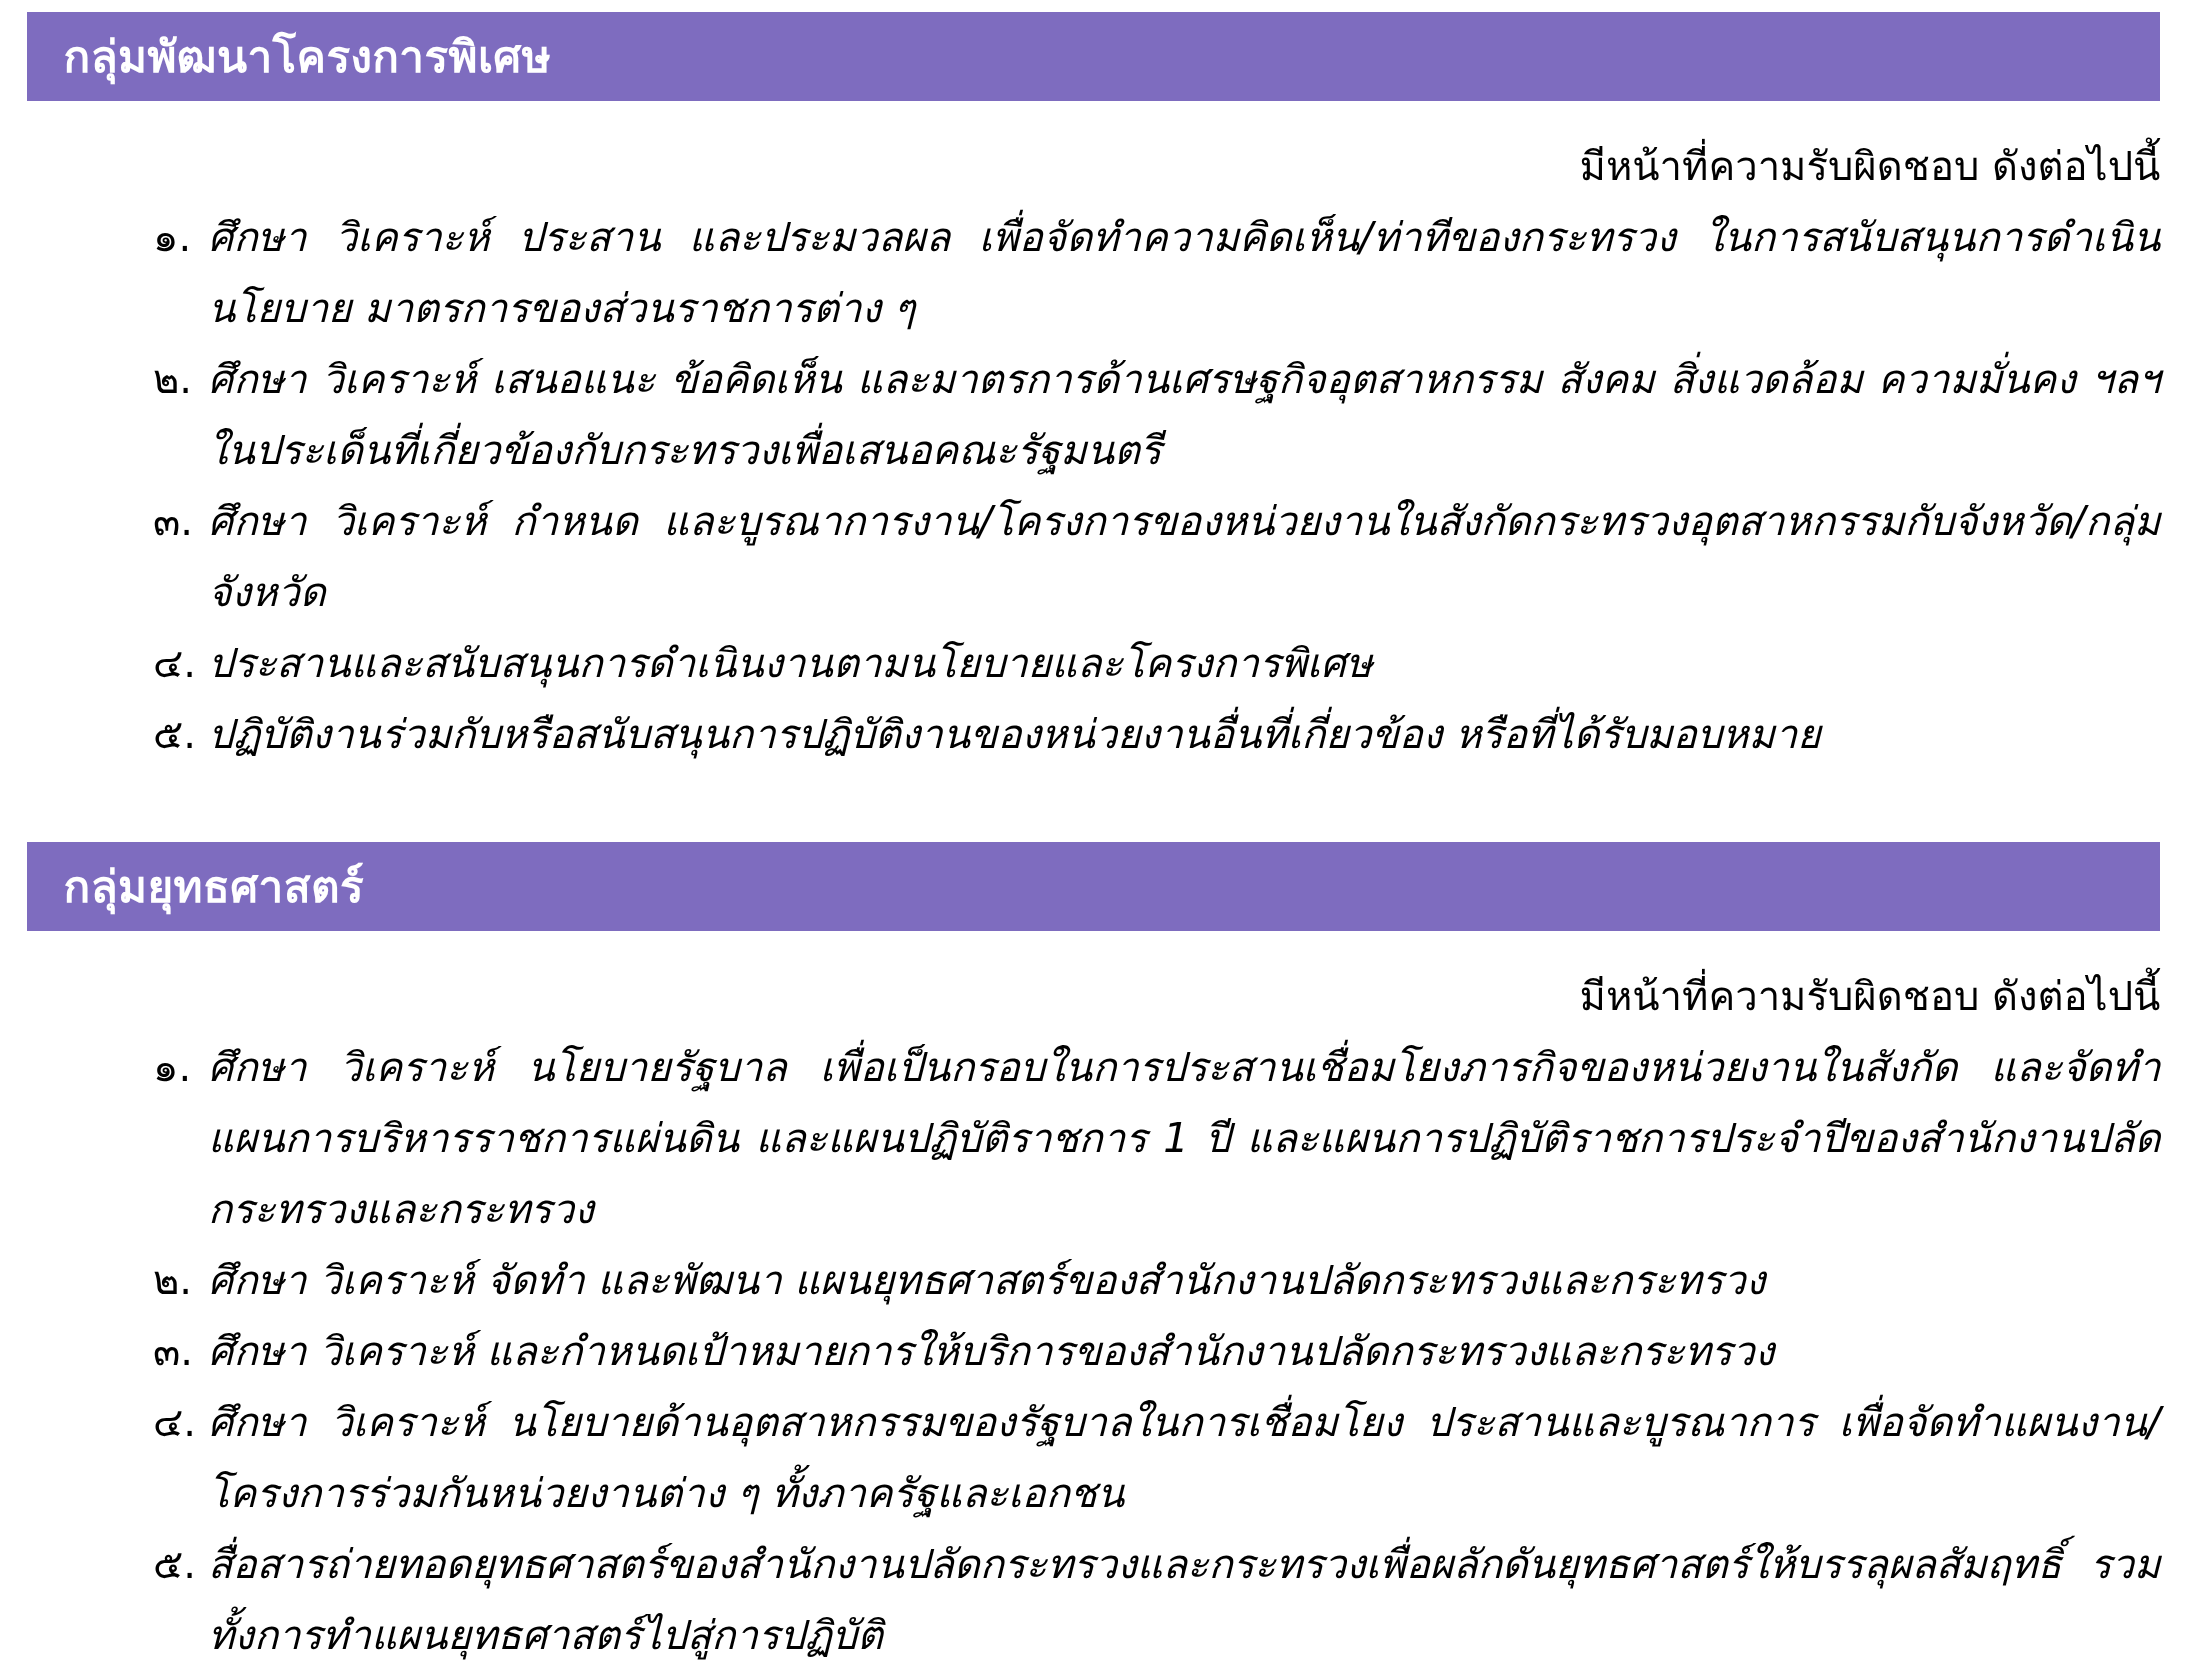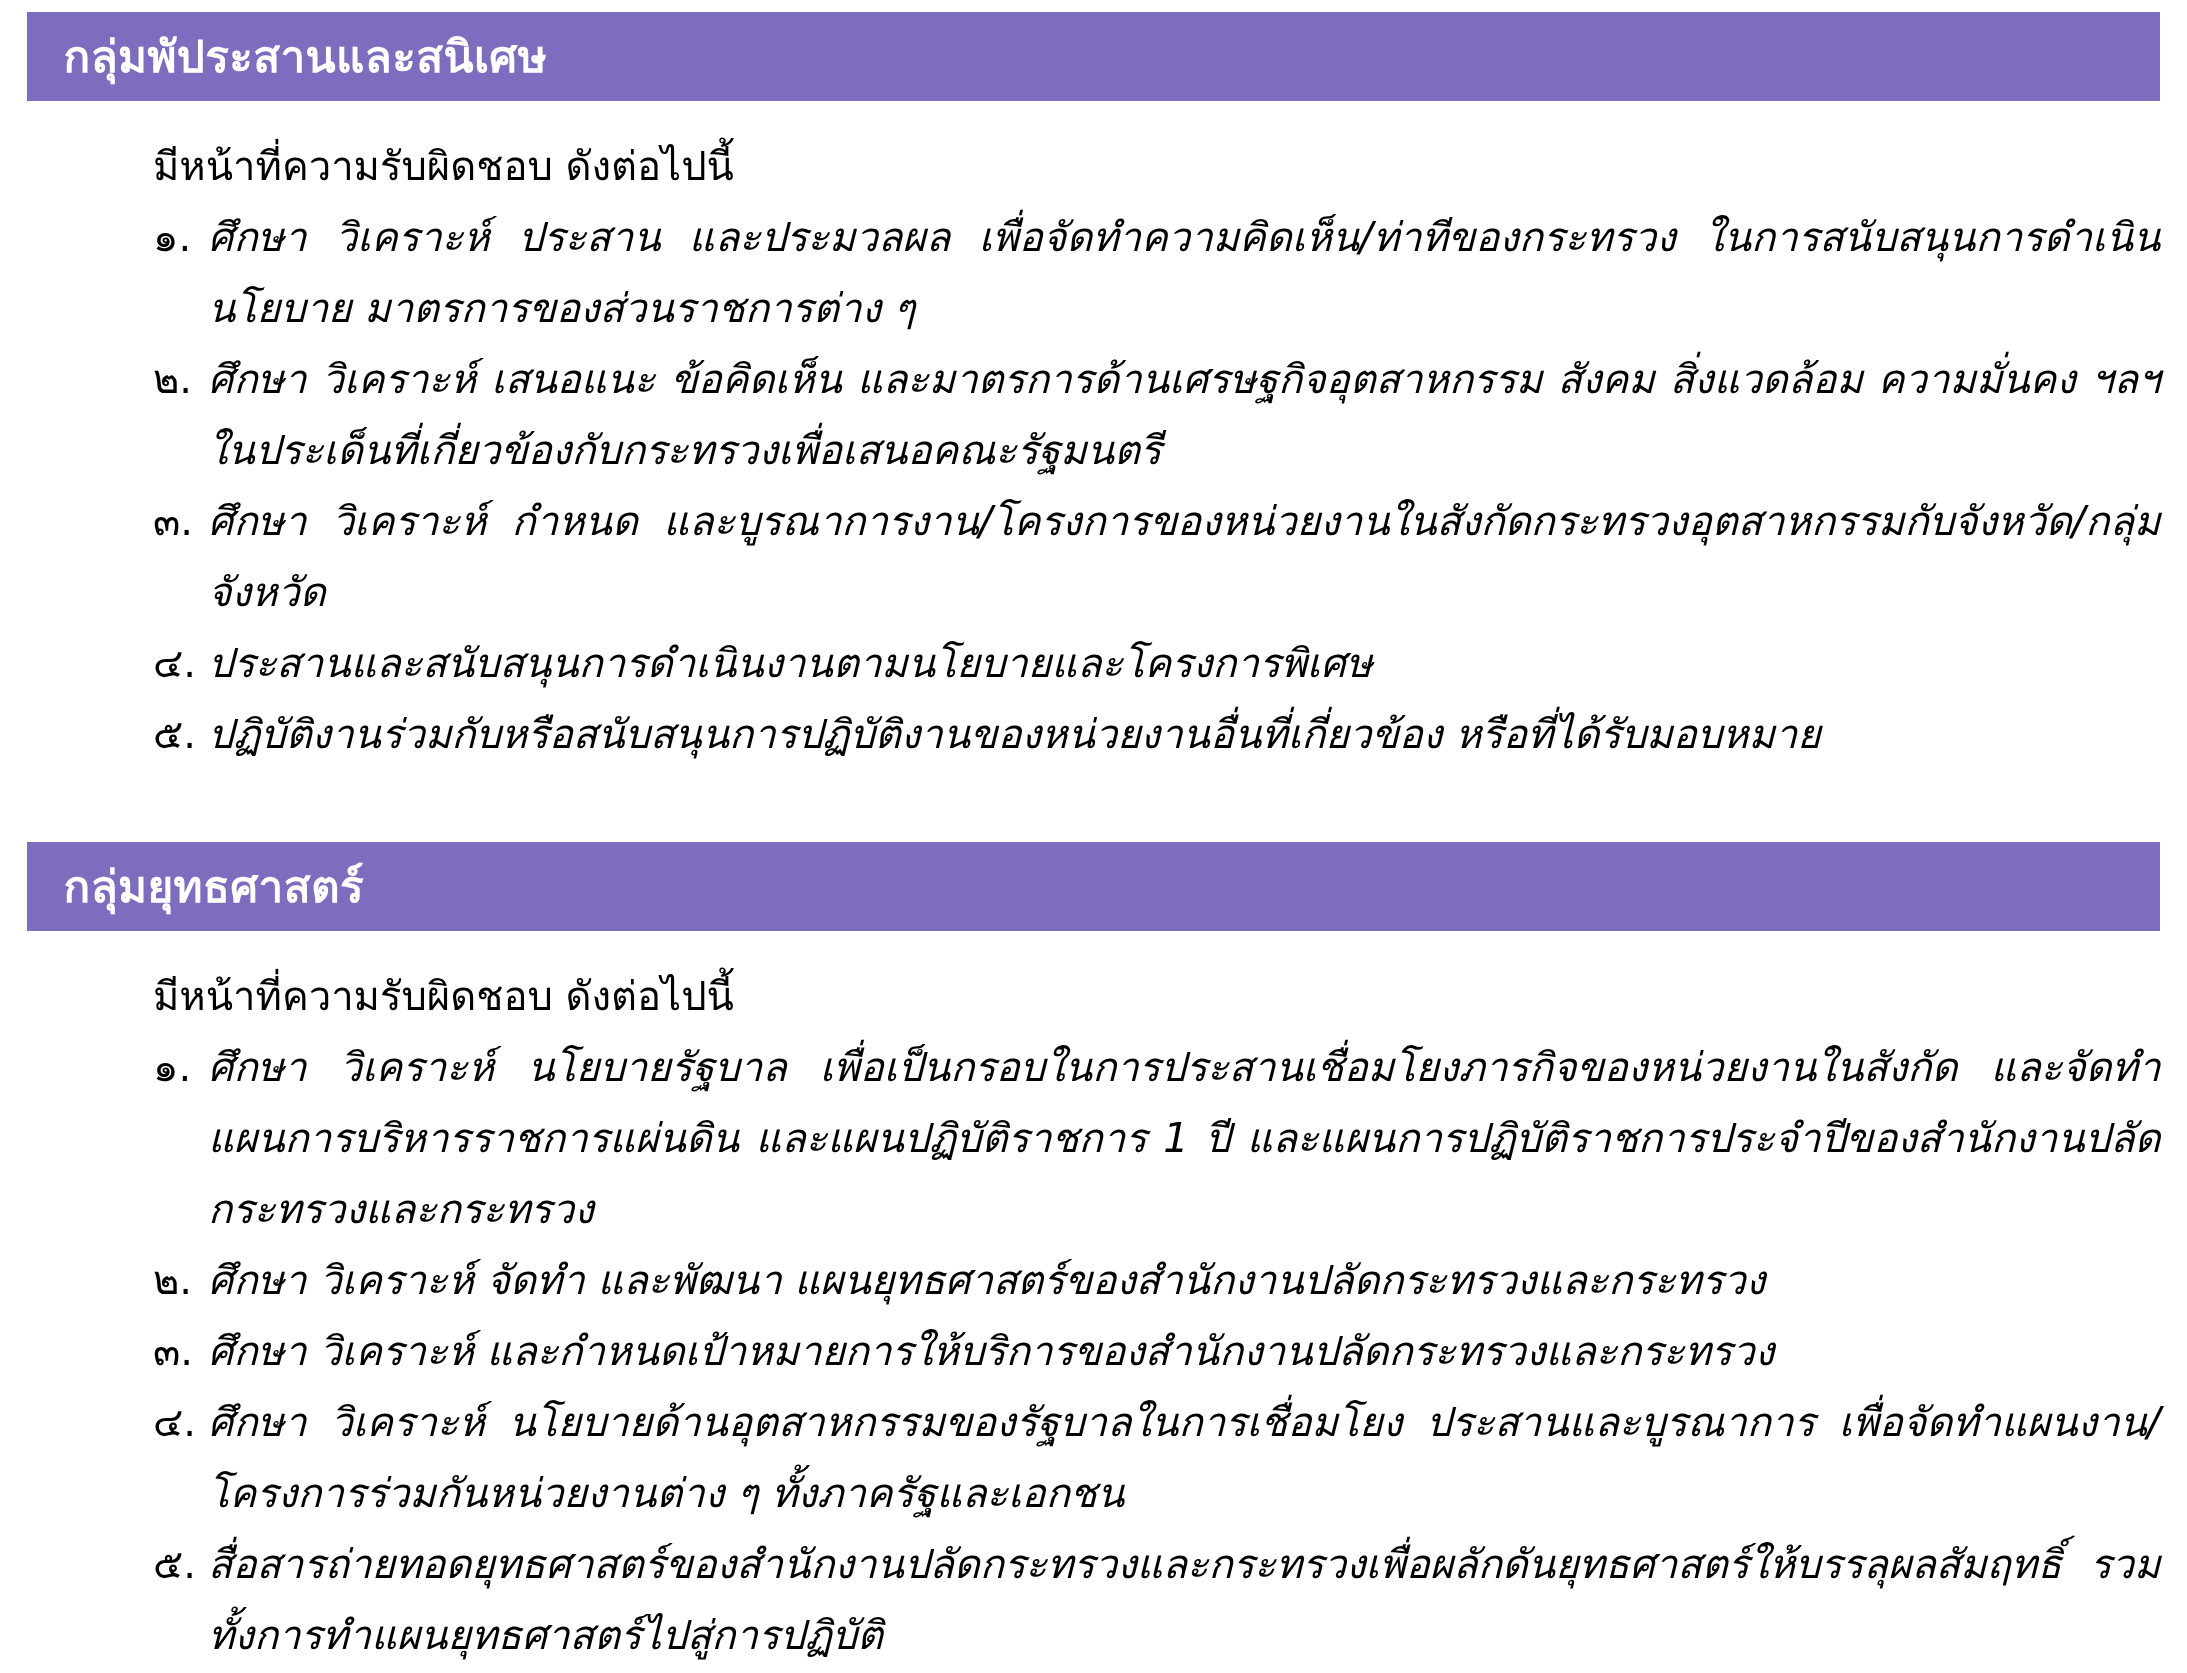--- a/index.html
+++ b/index.html
@@ -30,21 +30,21 @@
     letter-spacing: 0.4px;
   }
   .band-1 { margin-top: 11.5px; }
   .band-2 { margin-top: 72px; }
   .section-body {
     padding: 30px 26.6px 0 153px;
     font-size: 40px;
     line-height: 71px;
   }
   .intro {
-    text-align: left;
+    text-align: right;
   }
   .item {
     display: flex;
     align-items: flex-start;
   }
   .item .num {
     flex: 0 0 55px;
     text-align: left;
   }
   .item .txt {
@@ -52,21 +52,21 @@
     text-align: justify;
     font-style: italic;
   }
 </style>
 </head>
 <body>
 
 <div>
 
   <div class="band band-1">
-    <span class="band-title">กลุ่มพัประสานและสนิเศษ</span>
+    <span class="band-title">กลุ่มพัฒนาโครงการพิเศษ</span>
   </div>
   <div class="section-body">
     <div class="intro">มีหน้าที่ความรับผิดชอบ ดังต่อไปนี้</div>
 
     <div class="item">
       <span class="num">๑.</span>
       <span class="txt">ศึกษา วิเคราะห์ ประสาน และประมวลผล เพื่อจัดทำความคิดเห็น/ท่าทีของกระทรวง ในการสนับสนุนการดำเนินนโยบาย มาตรการของส่วนราชการต่าง ๆ</span>
     </div>
     <div class="item">
       <span class="num">๒.</span>

